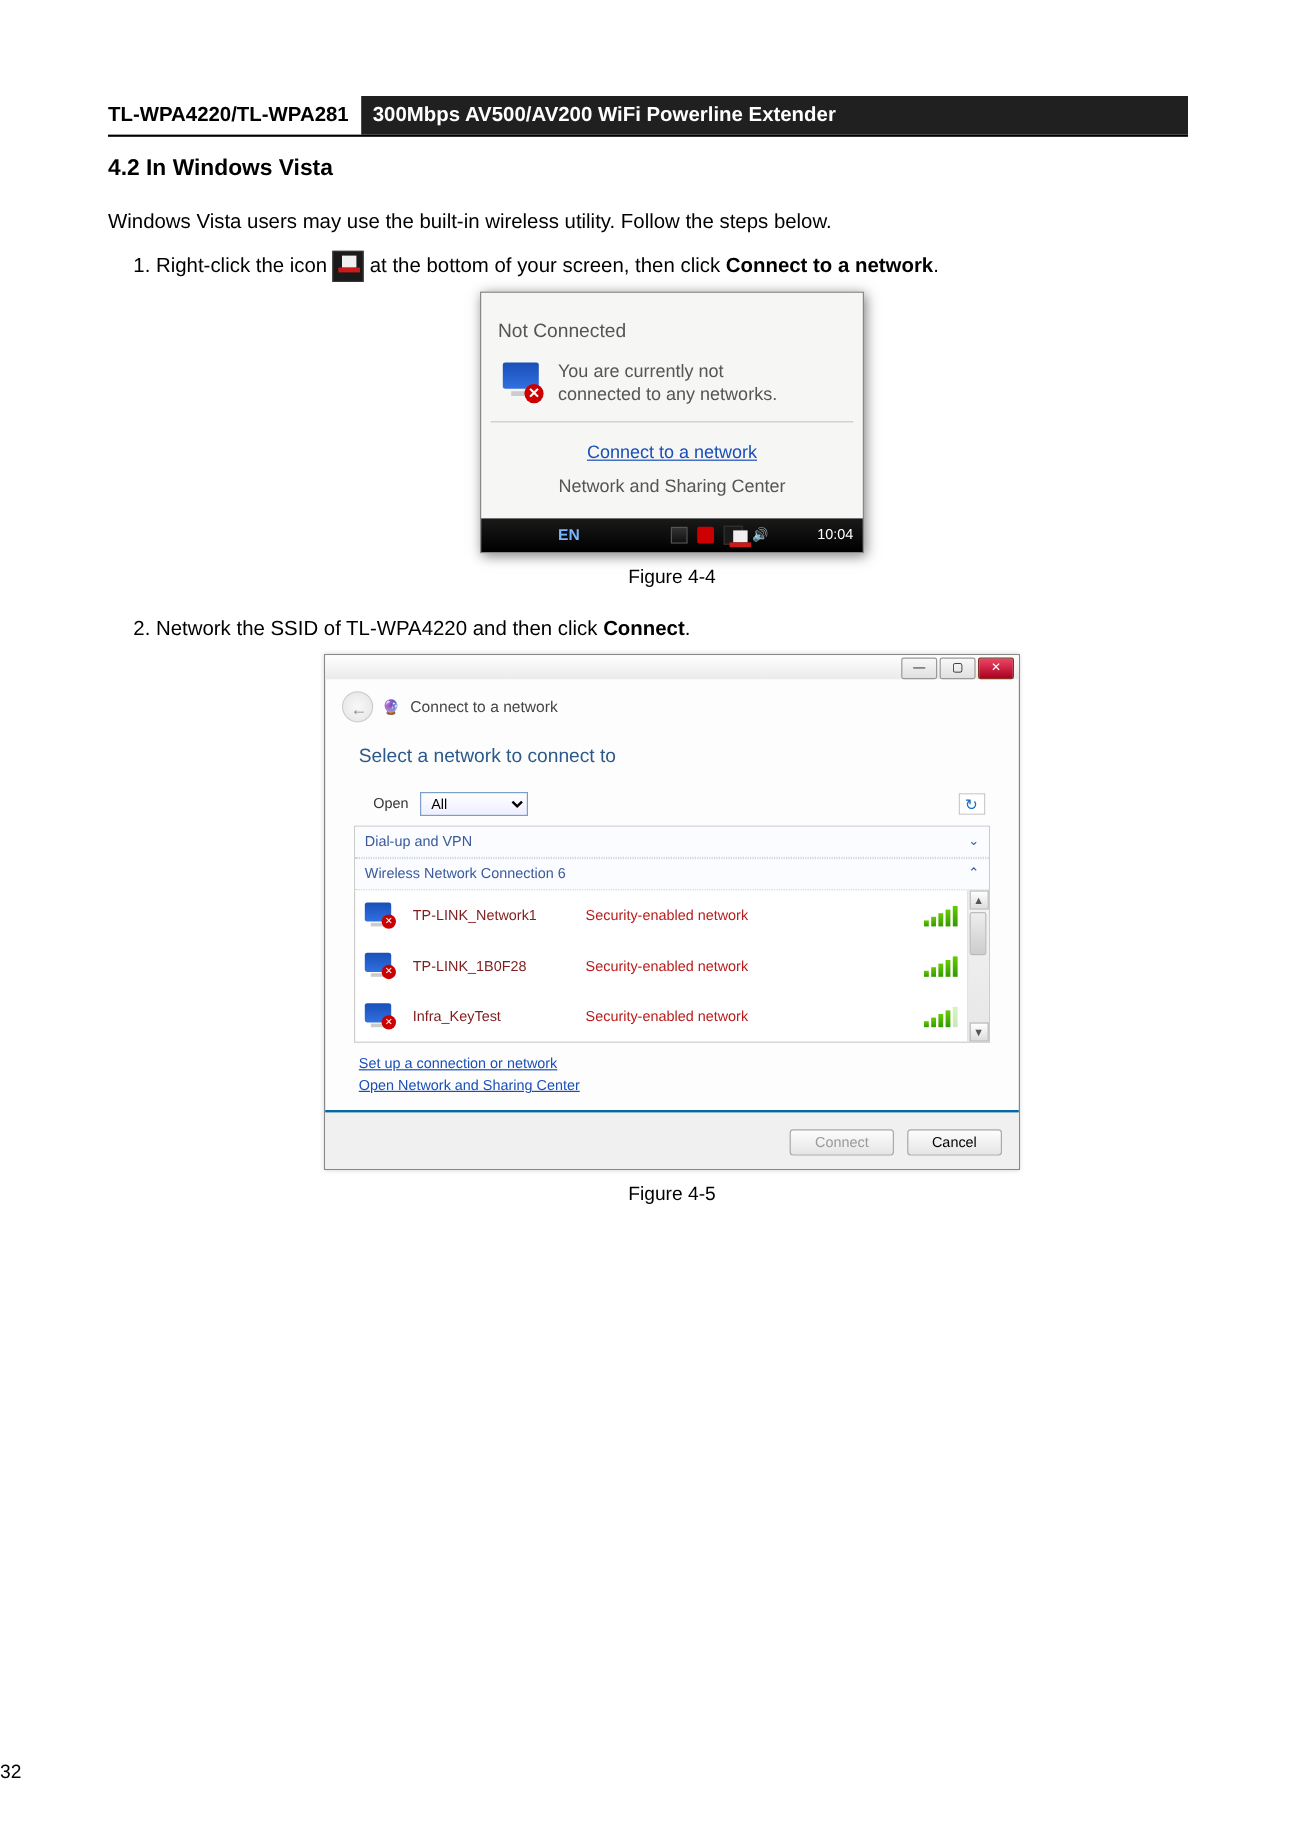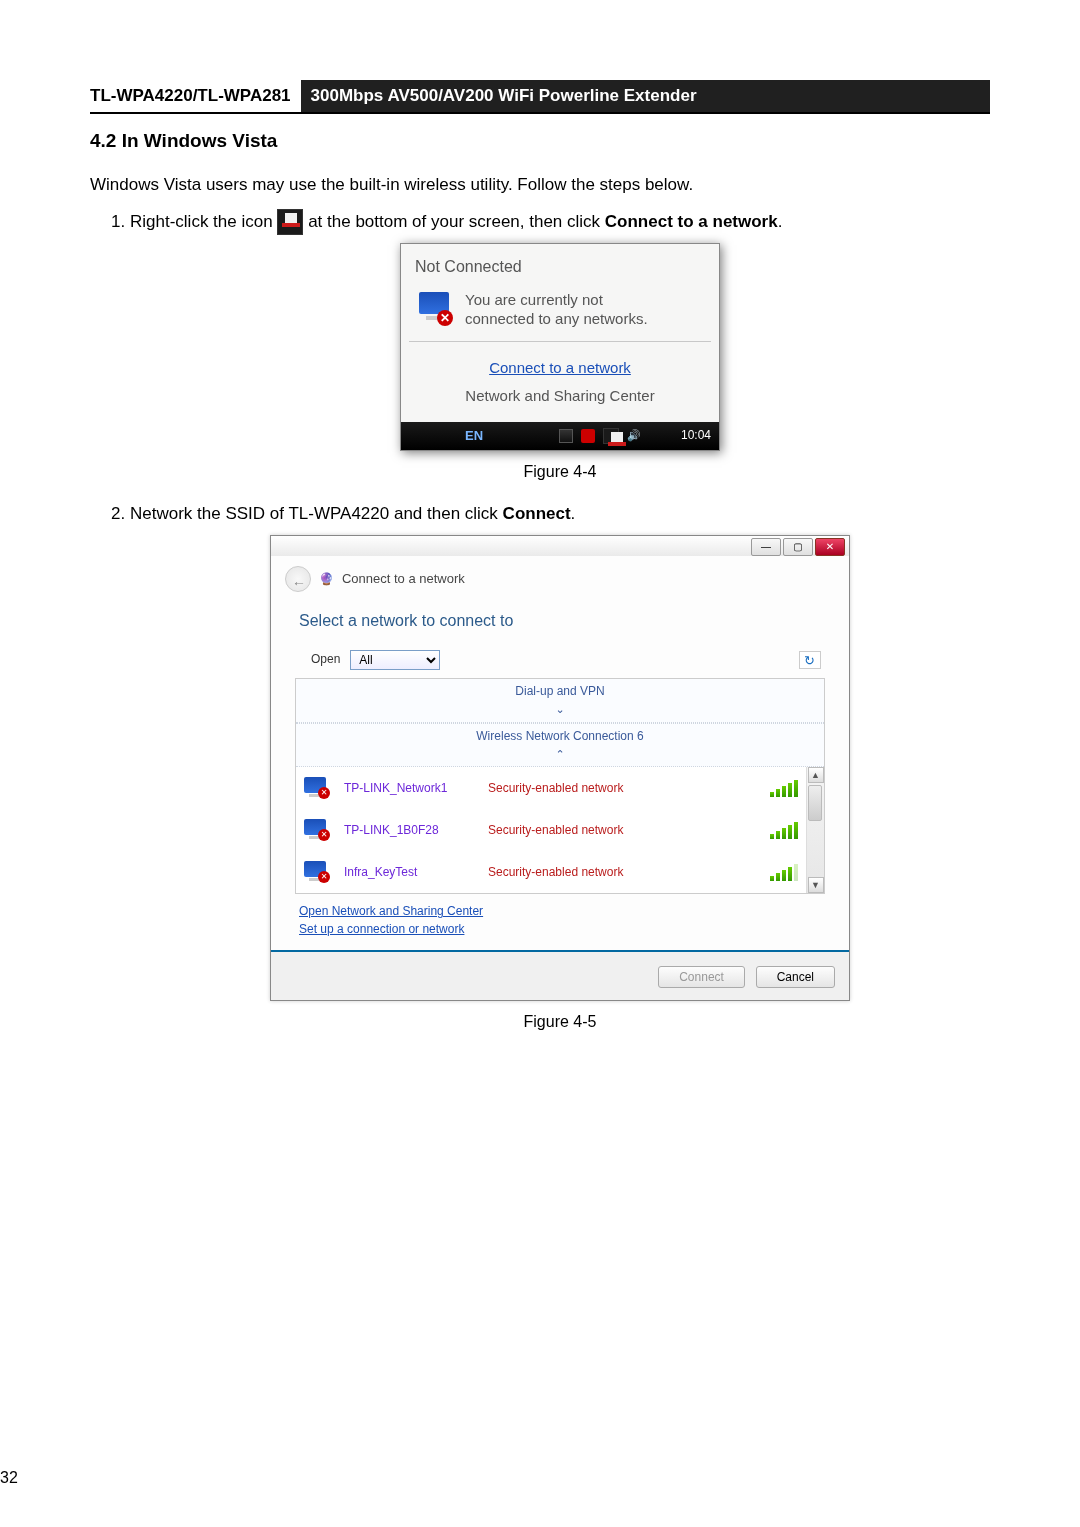--- a/index.html
+++ b/index.html
@@ -78,21 +78,21 @@
     
     .fig44 {
       width: 320px;
       margin: 8px auto;
       background: #f6f6f5;
       box-shadow: 2px 2px 10px rgba(0,0,0,.5);
       border: 1px solid #888;
     }
     .fig44 .title {
       color: #555; font-size: 16px;
-      padding: 10px 14px 6px 14px;
+      padding: 20px 14px 6px 14px;
     }
     .fig44 .row1 {
       display: flex; align-items: center;
       padding: 4px 14px 12px 14px;
     }
     .fig44 .monitor-icon {
       width: 38px; height: 34px; position: relative; margin-right: 12px;
     }
     .fig44 .monitor-icon .screen {
       width: 30px; height: 22px; background: linear-gradient(#1a4fb8,#3070e0);
@@ -168,38 +168,37 @@
       width:22px; height:18px; border:1px solid #ccc; position:relative; background:#fff;
     }
     .fig45 .refresh::before{content:"↻"; color:#1a6ec0; position:absolute; top:-1px; left:4px; font-size:13px;}
     .fig45 .listbox{
       margin:0 24px; border:1px solid #ccc; background:#fff; font-size:12px;
     }
     .fig45 .cat{
       display:flex; justify-content:space-between; align-items:center;
       padding:3px 8px; border-bottom:1px dotted #cfd6e0; color:#3a5a9a;
       background:#fafcff;
-      flex-direction:column;
     }
     .fig45 .cat.dotu { border-top:1px dotted #cfd6e0;}
     .fig45 .cat .arrow{ color:#3a5a9a; font-size:11px; }
     .fig45 .scroll{
       display:flex;
     }
     .fig45 .items{ flex:1; }
     .fig45 .net{
       display:flex; align-items:center; padding:10px 8px; gap:14px;
     }
     .fig45 .net .mon{
       width:26px; height:22px; position:relative;
     }
     .fig45 .net .mon .s{ width:22px; height:16px; background:linear-gradient(#1a4fb8,#3070e0); border-radius:2px; position:absolute;}
     .fig45 .net .mon .b{ width:12px; height:3px; background:#ccc; position:absolute; top:17px; left:5px;}
     .fig45 .net .mon .x {position:absolute; top:10px; left:14px; width:12px; height:12px; background:#c00; border-radius:6px; color:#fff; font-size:8px; text-align:center; line-height:12px;}
-    .fig45 .net .name{ width:130px; color:#6d28d9;}
+    .fig45 .net .name{ width:130px; color:#7f1d1d;}
     .fig45 .net .sec{ color:#b91c1c; flex:1;}
     .fig45 .net .sig{ width:30px; display:flex; align-items:flex-end; gap:2px; justify-content:flex-end;}
     .fig45 .net .sig span{ width:4px; background:linear-gradient(#6c0,#390); display:inline-block;}
     .fig45 .net .sig span.d{ opacity:.25; }
     .fig45 .sbar{ width:18px; background:linear-gradient(#f4f4f4,#e6e6e6); display:flex; flex-direction:column; justify-content:space-between; align-items:center; border-left:1px solid #ddd;}
     .fig45 .sbar .sbtn{ width:16px; height:16px; background:linear-gradient(#fff,#ddd); border:1px solid #bbb; font-size:9px; color:#555; text-align:center; line-height:14px;}
     .fig45 .sbar .thumb{ width:14px; height:36px; background:linear-gradient(#eee,#ccc); border:1px solid #bbb; border-radius:2px; margin-top:2px;}
     .fig45 .footlinks{
       padding:8px 28px 12px 28px; font-size:12px;
     }
@@ -352,22 +351,22 @@
             <div class="sbar">
               <div>
                 <div class="sbtn">▲</div>
                 <div class="thumb"></div>
               </div>
               <div class="sbtn">▼</div>
             </div>
           </div>
         </div>
         <div class="footlinks">
+          <a href="#">Set up a connection or network</a>
           <a href="#">Open Network and Sharing Center</a>
-          <a href="#">Set up a connection or network</a>
         </div>
         <div class="bbar">
           <button disabled="">Connect</button>
           <button>Cancel</button>
         </div>
       </div>
       <div class="center-fig">Figure 4-5</div>
     </li>
   </ol>
 </div>

